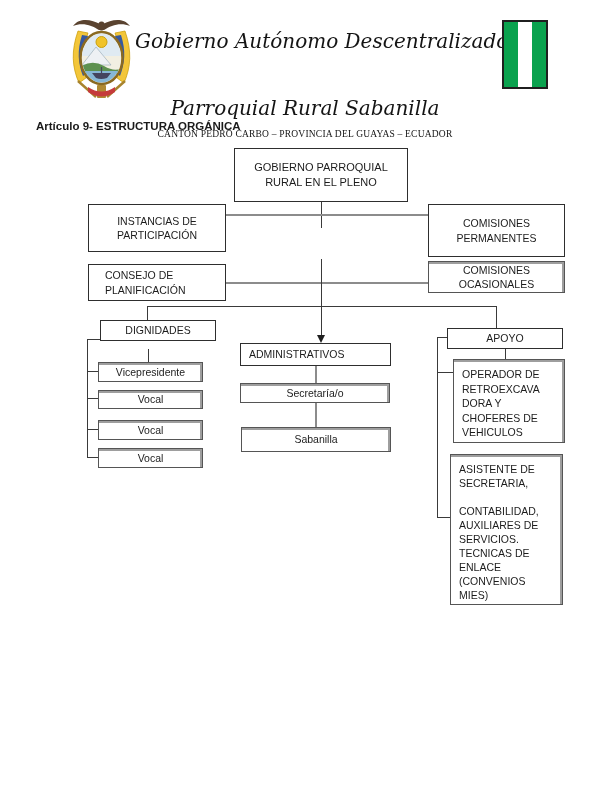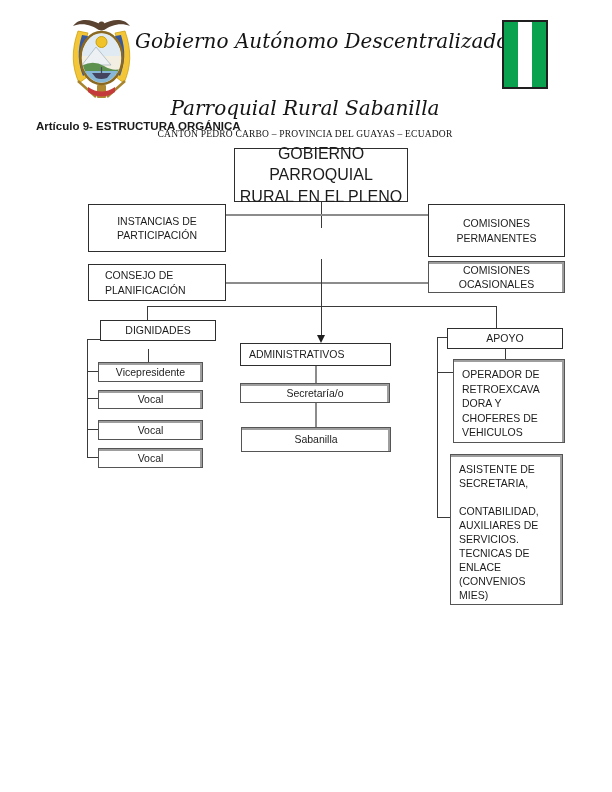--- a/index.html
+++ b/index.html
@@ -99,21 +99,21 @@
 
   <div class="ln" style="left:505px;top:349px;width:1px;height:10px"></div>
   <div class="ln" style="left:437px;top:337px;width:1px;height:181px"></div>
   <div class="ln" style="left:437px;top:337px;width:10px;height:1px"></div>
   <div class="ln" style="left:437px;top:372px;width:16px;height:1px"></div>
   <div class="ln" style="left:437px;top:517px;width:13px;height:1px"></div>
 
   <div class="lg" style="left:315px;top:366px;width:2px;height:17px"></div>
   <div class="lg" style="left:315px;top:403px;width:2px;height:24px"></div>
 
-  <div class="box" style="left:234px;top:148px;width:174px;height:54px;font-size:16px">GOBIERNO PARROQUIAL
+  <div class="box" style="left:234px;top:148px;width:174px;height:54px;font-size:11px">GOBIERNO PARROQUIAL
 RURAL EN EL PLENO</div>
 
   <div class="box" style="left:88px;top:204px;width:138px;height:48px">INSTANCIAS DE
 PARTICIPACIÓN</div>
 
 
   <div class="box" style="left:428px;top:204px;width:137px;height:53px">COMISIONES
 PERMANENTES</div>
 
   <div class="box leftal" style="left:88px;top:264px;width:138px;height:37px;padding-left:16px">CONSEJO DE

